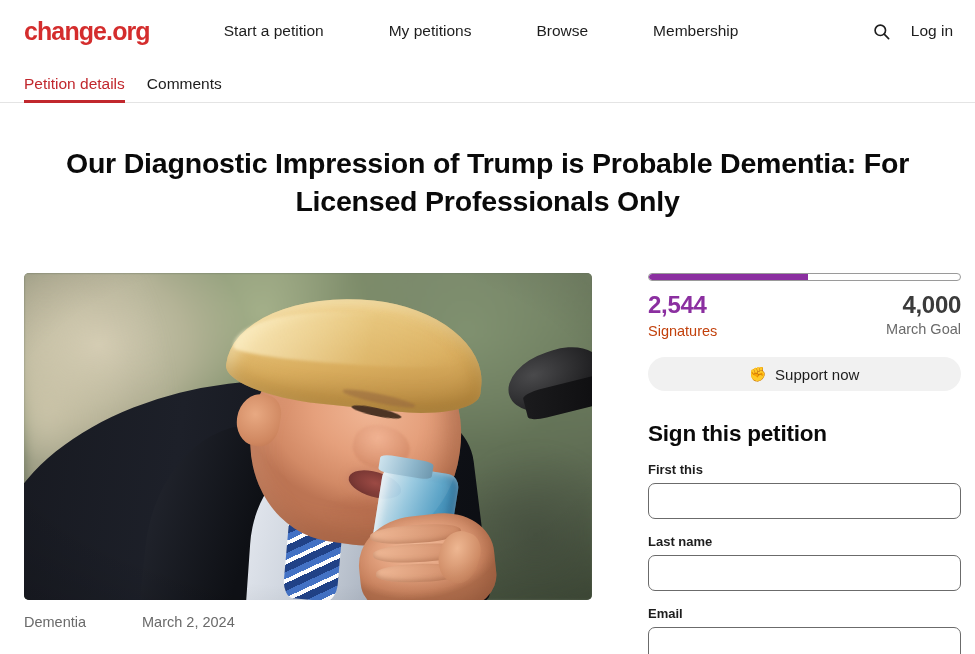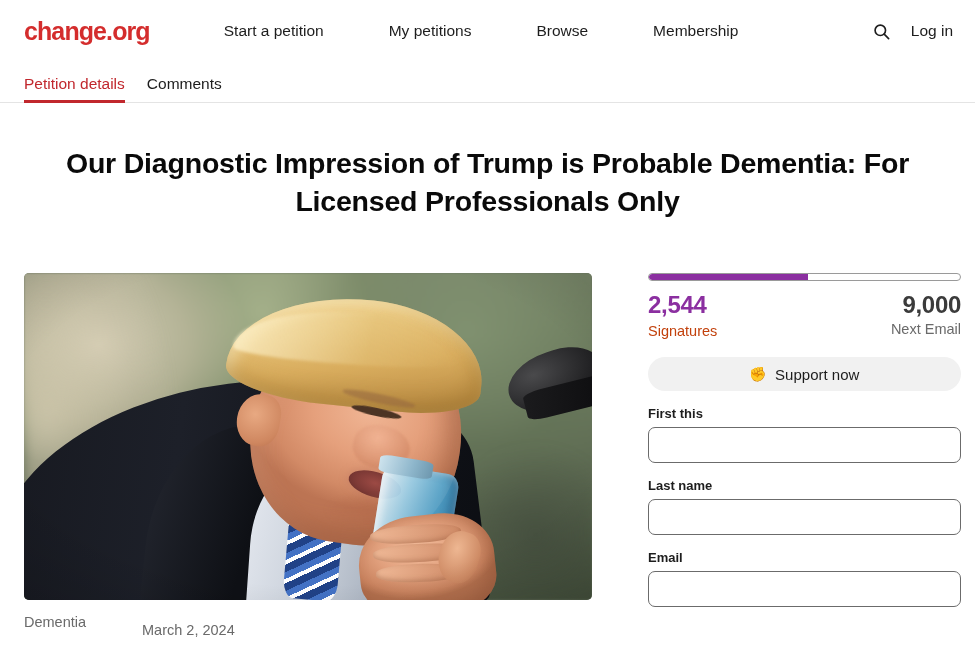--- a/index.html
+++ b/index.html
@@ -401,21 +401,21 @@
 
   
   .started-row {
     display: flex;
     margin-top: 14px;
     font-size: 14.5px;
     color: #6a6a6a;
     padding-left: 0;
   }
   .started-label { width: 118px; }
-  .started-value { color: #6a6a6a; margin-top: 8px; }
+  .started-value { color: #6a6a6a; }
 
   
   .progress-track {
     width: 100%;
     height: 8px;
     border: 1px solid #9a9a9a;
     border-radius: 5px;
     background: #ffffff;
     overflow: hidden;
   }
@@ -576,30 +576,31 @@
     <div class="progress-track">
       <div class="progress-fill" id="progress-fill" style="width: 51%; background: rgb(139, 47, 160);"></div>
     </div>
 
     <div class="stats">
       <div class="stat-left">
         <div class="stat-num">2,544</div>
         <div class="stat-label">Signatures</div>
       </div>
       <div class="stat-right">
-        <div class="stat-num">9,000</div>
-        <div class="stat-label">Next Email</div>
+        <div class="stat-num">4,000</div>
+        <div class="stat-label">March Goal</div>
       </div>
     </div>
 
     <button class="support-btn">
       <span class="fist-icon">✊</span>
       <span>Support now</span>
     </button>
 
+    <div class="sign-heading">Sign this petition</div>
 
     <div class="field">
       <label class="field-label">First this</label>
       <input class="field-input" type="text" placeholder="" style="">
     </div>
 
     <div class="field">
       <label class="field-label">Last name</label>
       <input class="field-input" type="text" placeholder="" style="">
     </div>

